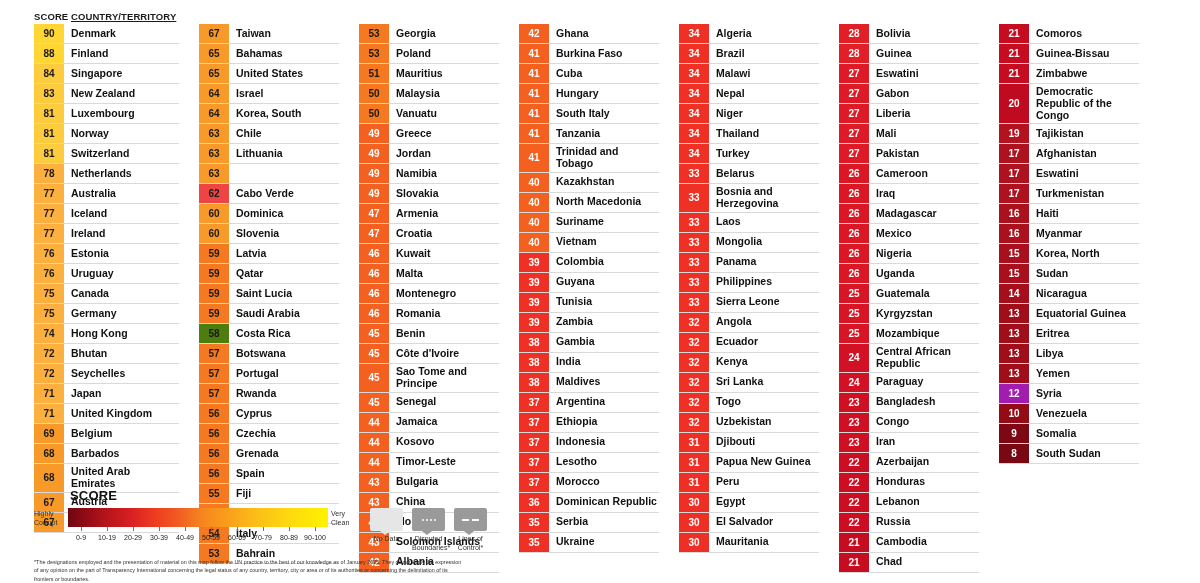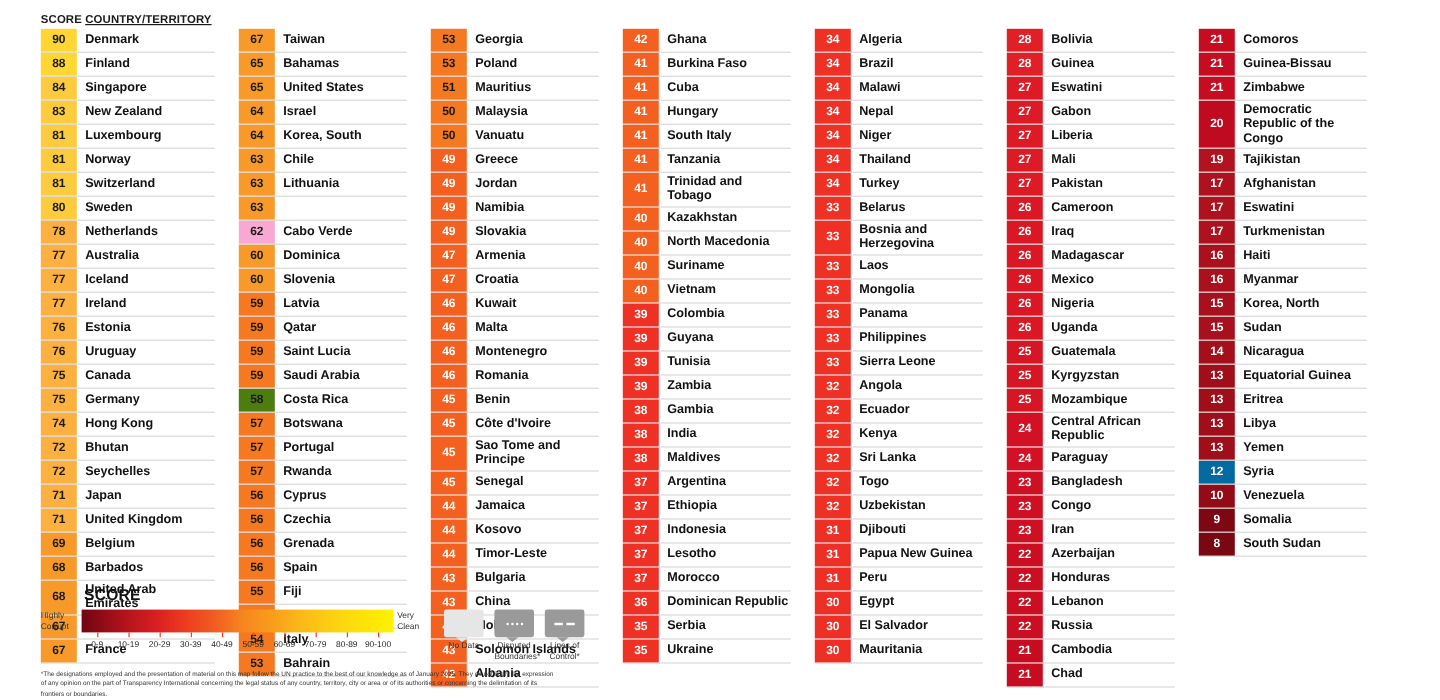--- a/index.html
+++ b/index.html
@@ -170,24 +170,20 @@
         </div>
         <div class="row">
           <div class="sc" style="background: rgb(253, 203, 62);">81</div>
           <div class="nm">Norway</div>
         </div>
         <div class="row">
           <div class="sc" style="background: rgb(253, 203, 62);">81</div>
           <div class="nm">Switzerland</div>
         </div>
         <div class="row">
-          <div class="sc" style="background: rgb(253, 203, 62);">80</div>
-          <div class="nm">Sweden</div>
-        </div>
-        <div class="row">
           <div class="sc" style="background: rgb(251, 176, 64);">78</div>
           <div class="nm">Netherlands</div>
         </div>
         <div class="row">
           <div class="sc" style="background: rgb(251, 176, 64);">77</div>
           <div class="nm">Australia</div>
         </div>
         <div class="row">
           <div class="sc" style="background: rgb(251, 176, 64);">77</div>
           <div class="nm">Iceland</div>
@@ -280,21 +276,21 @@
           <div class="nm">Chile</div>
         </div>
         <div class="row">
           <div class="sc" style="background: rgb(247, 154, 41);">63</div>
           <div class="nm">Lithuania</div>
         </div>
         <div class="row">
           <div class="sc" style="background: rgb(247, 154, 41);">63</div>
         </div>
         <div class="row">
-          <div class="sc" style="background: #f9a8d4;">62</div>
+          <div class="sc" style="background: #ef4444;">62</div>
           <div class="nm">Cabo Verde</div>
         </div>
         <div class="row">
           <div class="sc" style="background: rgb(247, 154, 41);">60</div>
           <div class="nm">Dominica</div>
         </div>
         <div class="row">
           <div class="sc" style="background: rgb(247, 154, 41);">60</div>
           <div class="nm">Slovenia</div>
         </div>
@@ -863,21 +859,21 @@
         </div>
         <div class="row dark">
           <div class="sc" style="background: rgb(160, 14, 26);">13</div>
           <div class="nm">Libya</div>
         </div>
         <div class="row dark">
           <div class="sc" style="background: rgb(160, 14, 26);">13</div>
           <div class="nm">Yemen</div>
         </div>
         <div class="row dark">
-          <div class="sc" style="background: #0369a1;">12</div>
+          <div class="sc" style="background: #a21caf;">12</div>
           <div class="nm">Syria</div>
         </div>
         <div class="row dark">
           <div class="sc" style="background: rgb(147, 11, 23);">10</div>
           <div class="nm">Venezuela</div>
         </div>
         <div class="row dark">
           <div class="sc" style="background: rgb(125, 8, 20);">9</div>
           <div class="nm">Somalia</div>
         </div>

